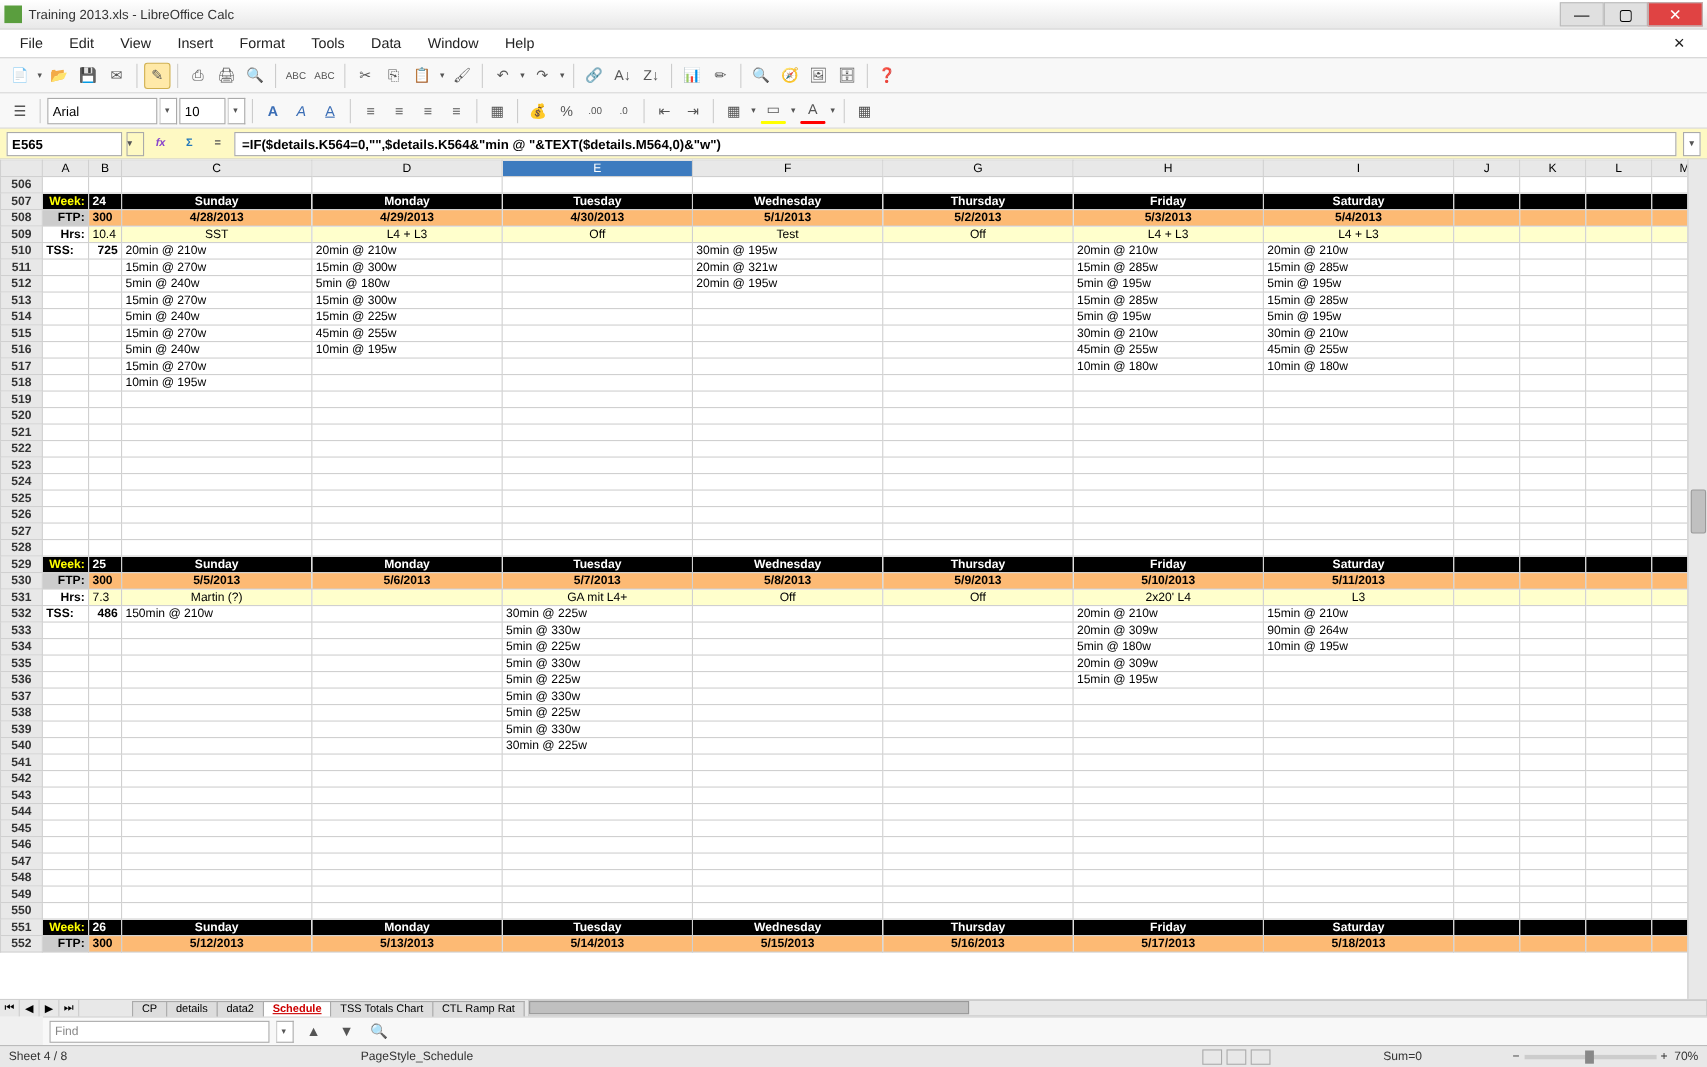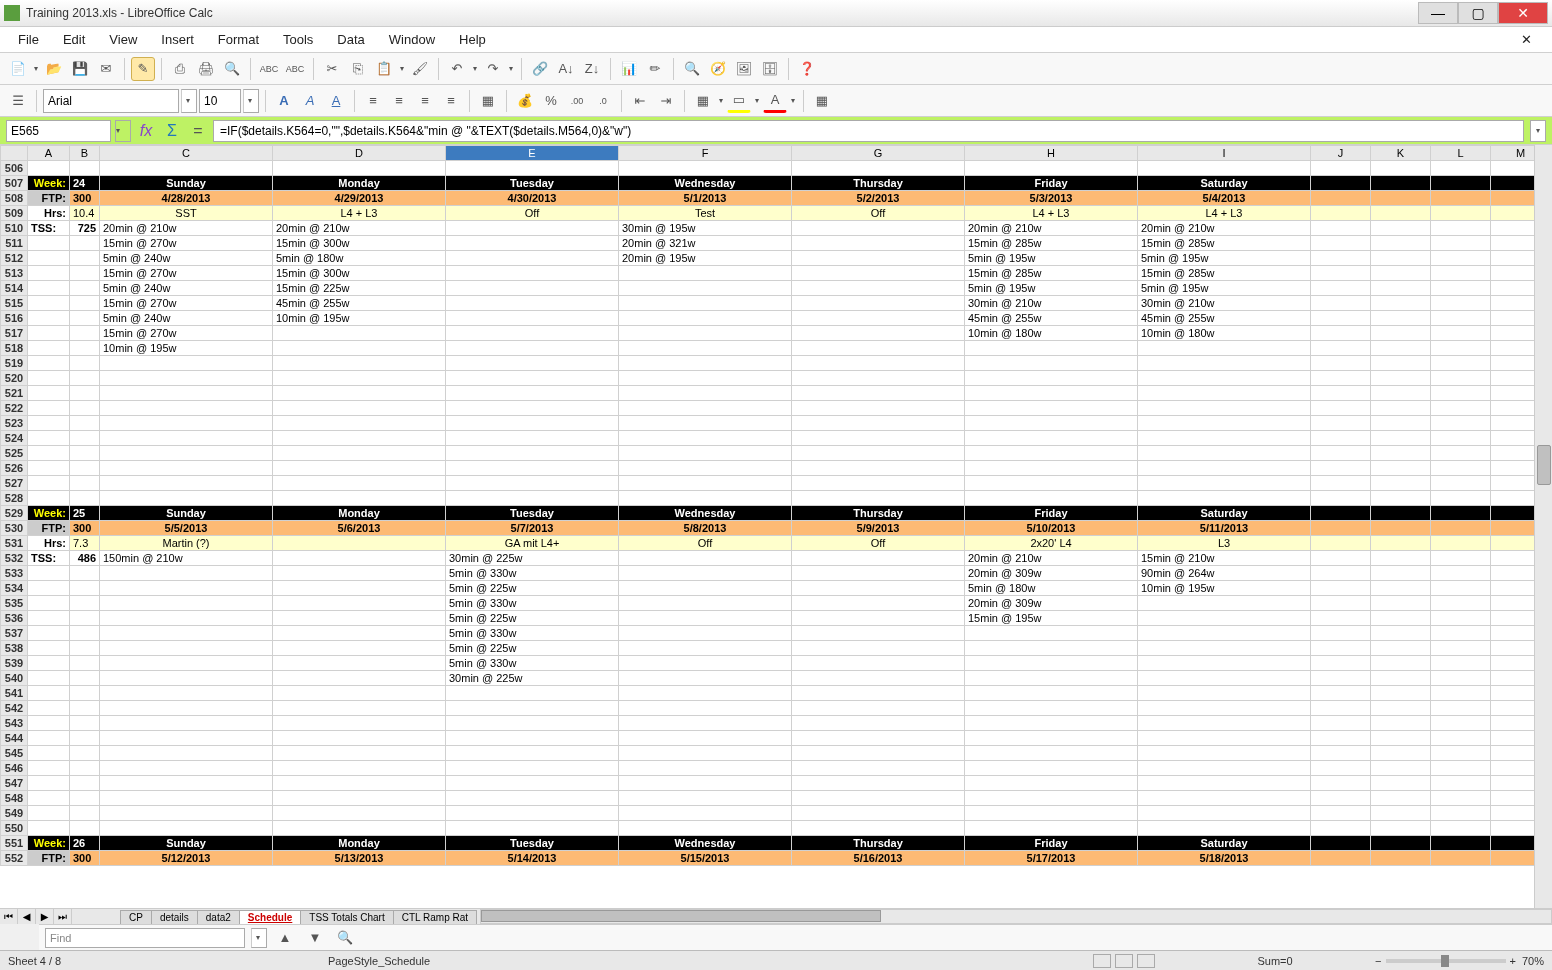--- a/index.html
+++ b/index.html
@@ -19,38 +19,38 @@
 .menu-close { position:absolute; right:8px; font-size:14px; color:#555; }
 
 
 .toolbar { height: 32px; background: #f8f8f8; display: flex; align-items: center; padding: 0 6px; gap: 2px; border-bottom: 1px solid #d0d0d0; }
 .tb-btn { width: 24px; height: 24px; display:flex; align-items:center; justify-content:center; border:1px solid transparent; border-radius:3px; cursor:pointer; font-size:13px; color:#555; }
 .tb-btn.active { background:#ffe9a8; border-color:#d0b050; }
 .tb-sep { width:1px; height:22px; background:#ccc; margin:0 4px; }
 .tb-dd { width:8px; display:flex; align-items:center; justify-content:center; color:#555; font-size:8px; }
 
 .font-box { height:24px; border:1px solid #aaa; background:#fff; display:flex; align-items:center; padding:0 4px; font-size:12px; }
-.font-name { width:136px; }
+.font-name { width:100px; }
 .font-size { width:42px; }
 .font-dd { width:16px; text-align:center; border-left:1px solid #ccc; font-size:8px; color:#555; }
 
 
-.formulabar { height: 28px; background: #bef264; display:flex; align-items:center; padding:0 6px; gap:4px; border-bottom:1px solid #d0d0d0; }
+.formulabar { height: 28px; background: #fef9c3; display:flex; align-items:center; padding:0 6px; gap:4px; border-bottom:1px solid #d0d0d0;font-weight:bold; }
 .cellref { width:105px; height:22px; border:1px solid #aaa; background:#fff; display:flex; align-items:center; padding:0 4px; font-size:12px; }
 .cellref-dd { width:16px; text-align:center; border-left:1px solid #ccc; font-size:8px; color:#555; }
-.fb-btn { width:22px; height:22px; display:flex; align-items:center; justify-content:center; color:#555; font-size:16px; }
+.fb-btn { width:22px; height:22px; display:flex; align-items:center; justify-content:center; color:#555; font-size:10px; }
 .formula-input { flex:1; height:22px; border:1px solid #aaa; background:#fff; padding:0 6px; font-size:12px; display:flex; align-items:center; }
 .formula-expand { width:16px; height:22px; border:1px solid #aaa; background:#fff; display:flex; align-items:center; justify-content:center; font-size:8px; color:#555; margin-left:2px; }
 
 
 .sheet-area { display:flex; height: calc(970px - 27px - 26px - 32px - 32px - 28px - 16px - 26px - 20px); }
 .sheet-container { flex:1; overflow:hidden; position:relative; background:#fff; }
 .sheet-table { border-collapse:collapse; table-layout:fixed; width:1540px; }
 .sheet-table th, .sheet-table td { border:1px solid #d0d0d0; height:15px; font-size:11px; padding:0 3px; white-space:nowrap; overflow:hidden; }
-.row-hdr { width:27px; background:#e8e8e8; text-align:center; font-size:10px; color:#333; border:1px solid #aaa; }
+.row-hdr { width:38px; background:#e8e8e8; text-align:center; font-size:10px; color:#333; border:1px solid #aaa; }
 .col-hdr { background:#e8e8e8; text-align:center; font-weight:normal; height:18px; font-size:11px; border:1px solid #aaa; }
 .col-hdr.selected { background:#3d7bbf; color:#fff; }
 .col-A { width:42px; } .col-B { width:30px; }
 .col-C,.col-D,.col-E,.col-F,.col-G,.col-H,.col-I { width:173px; }
 .col-J,.col-K,.col-L,.col-M { width:60px; }
 
 .week-row td { background:#000; color:#fff; font-weight:bold; }
 .week-row td:first-child { background:#000; color:#ff0; }
 .week-row td:nth-child(2) { background:#000; color:#ff0; text-align:right; }
 .day-name { text-align:center; }

